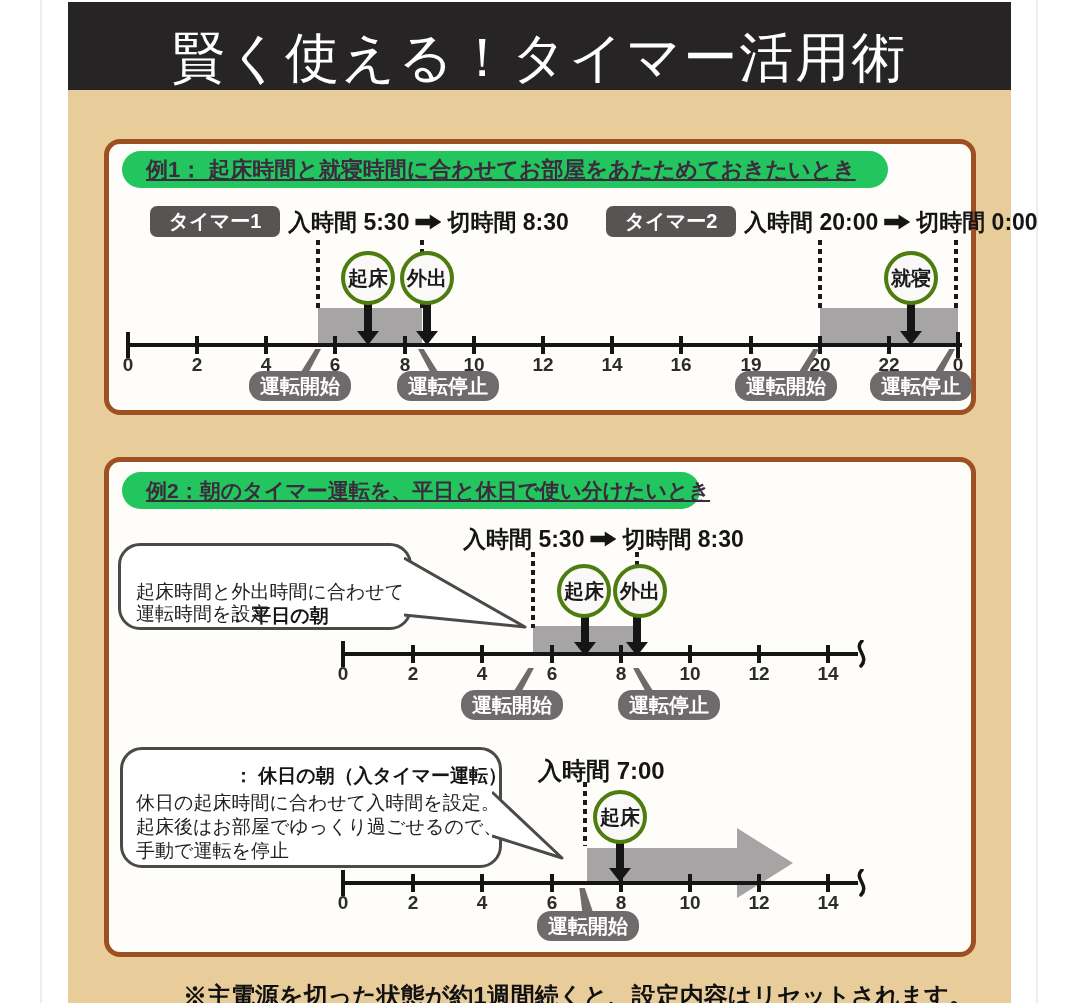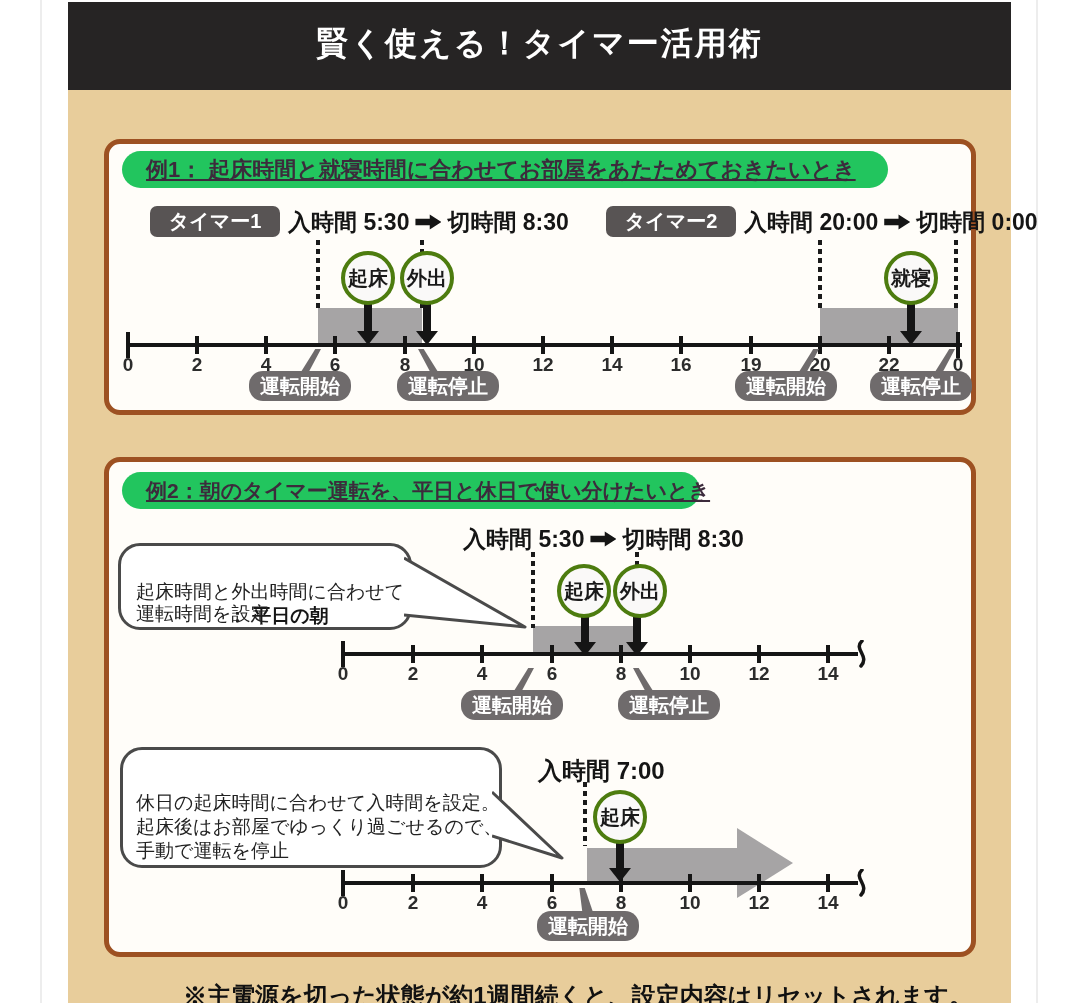--- a/index.html
+++ b/index.html
@@ -2,21 +2,21 @@
 <html><head>
 <meta charset="utf-8">
 <style>
   html,body{margin:0;padding:0;background:#ffffff;}
   .canvas{position:relative;width:1080px;height:1003px;background:#ffffff;overflow:hidden;
           font-family:"Liberation Sans",sans-serif;color:#1a1a1a;}
   .vline{position:absolute;top:0;width:2px;height:1003px;background:#ededed;}
   .content-bg{position:absolute;left:68px;top:2px;width:943px;height:1001px;background:#e8cd9b;}
   .header-bar{position:absolute;left:68px;top:2px;width:943px;height:88px;background:#262424;}
   .header-title{position:absolute;left:68px;top:22px;width:943px;text-align:center;color:#ffffff;
-                font-size:32px;font-weight:bold;letter-spacing:2px;white-space:nowrap;}
+                font-size:54px;font-weight:normal;letter-spacing:2px;white-space:nowrap;}
   .panel{position:absolute;background:#fffdf9;border:5px solid #9d5122;border-radius:16px;}
   .pill{position:absolute;background:#22c55e;border-radius:19px;color:#3c2b3c;font-weight:bold;
         font-size:22px;line-height:37px;padding:0 0 0 24px;white-space:nowrap;box-sizing:border-box;text-decoration:underline;}
   .tbadge{position:absolute;background:#585454;color:#fff;font-weight:bold;text-align:center;
           border-radius:7px;white-space:nowrap;}
   .timetext{position:absolute;font-weight:bold;font-size:23px;white-space:nowrap;color:#151515;}
   .arrow-glyph{display:inline-block;width:26px;height:18px;background:#151515;margin:0 6px;
                vertical-align:-1px;clip-path:polygon(0 32%,55% 32%,55% 8%,100% 50%,55% 92%,55% 68%,0 68%);}
   .dotv{position:absolute;width:4px;background-image:repeating-linear-gradient(#1a1a1a 0 5px,transparent 5px 9px);z-index:2;}
   .bar{position:absolute;background:#a6a4a5;z-index:1;}
@@ -172,20 +172,21 @@
   <div class="gtail tail-r" style="left:512px;top:668px;"></div>
   <div class="gbadge" style="left:512px;top:690px;">運転開始</div>
   <div class="gtail tail-l" style="left:633px;top:668px;"></div>
   <div class="gbadge" style="left:669px;top:690px;">運転停止</div>
 
   <div class="bubble" style="left:120px;top:747px;width:376px;height:115px;"></div>
   <svg class="tailsvg" style="left:492px;top:786px;" width="80" height="78">
     <path d="M0,6 L70,72 L0,50" fill="#ffffff" stroke="#4a4a4a" stroke-width="3" stroke-linejoin="round"></path>
   </svg>
   <div class="tbadge" style="left:138px;top:760px;width:90px;line-height:27px;font-size:17px;">タイマー2</div>
+  <div class="bubble-title" style="left:234px;top:763px;">： 休日の朝（入タイマー運転）</div>
   <div class="bubble-body" style="left:136px;top:790px;">休日の起床時間に合わせて入時間を設定。</div>
   <div class="bubble-body" style="left:136px;top:814px;">起床後はお部屋でゆっくり過ごせるので、</div>
   <div class="bubble-body" style="left:136px;top:838px;">手動で運転を停止</div>
 
   <div class="timetext" style="left:538px;top:755px;font-size:24px;">入時間 7:00</div>
 
   <div class="dotv" style="left:583px;top:782px;height:64px;"></div>
 
   <div class="bar" style="left:587px;top:848px;width:150px;height:35px;"></div>
   <div class="bar" style="left:737px;top:828px;width:56px;height:70px;clip-path:polygon(0 0,100% 50%,0 100%);"></div>

